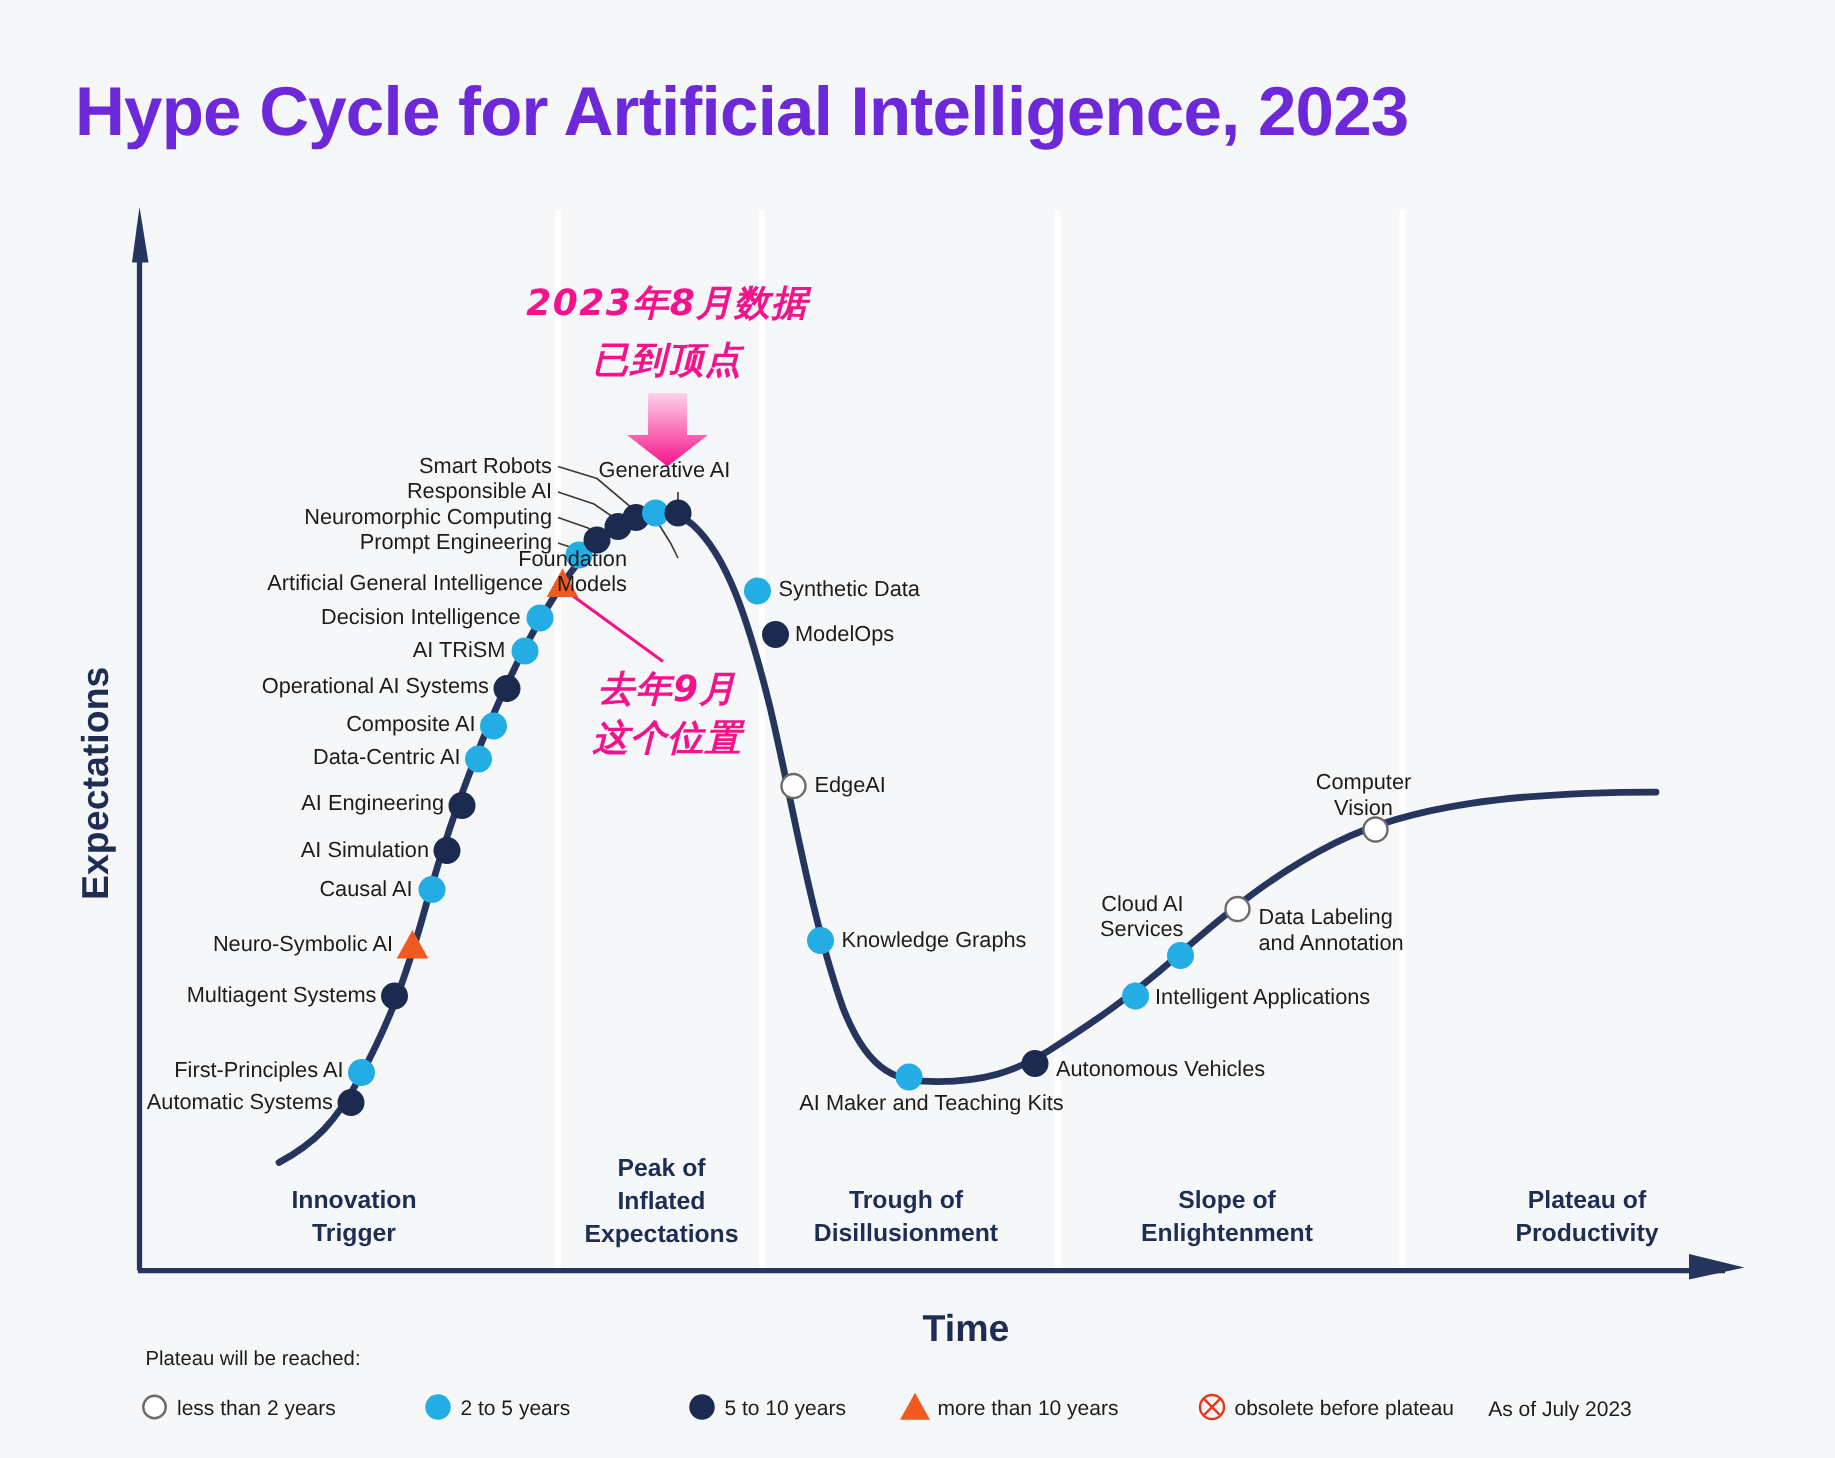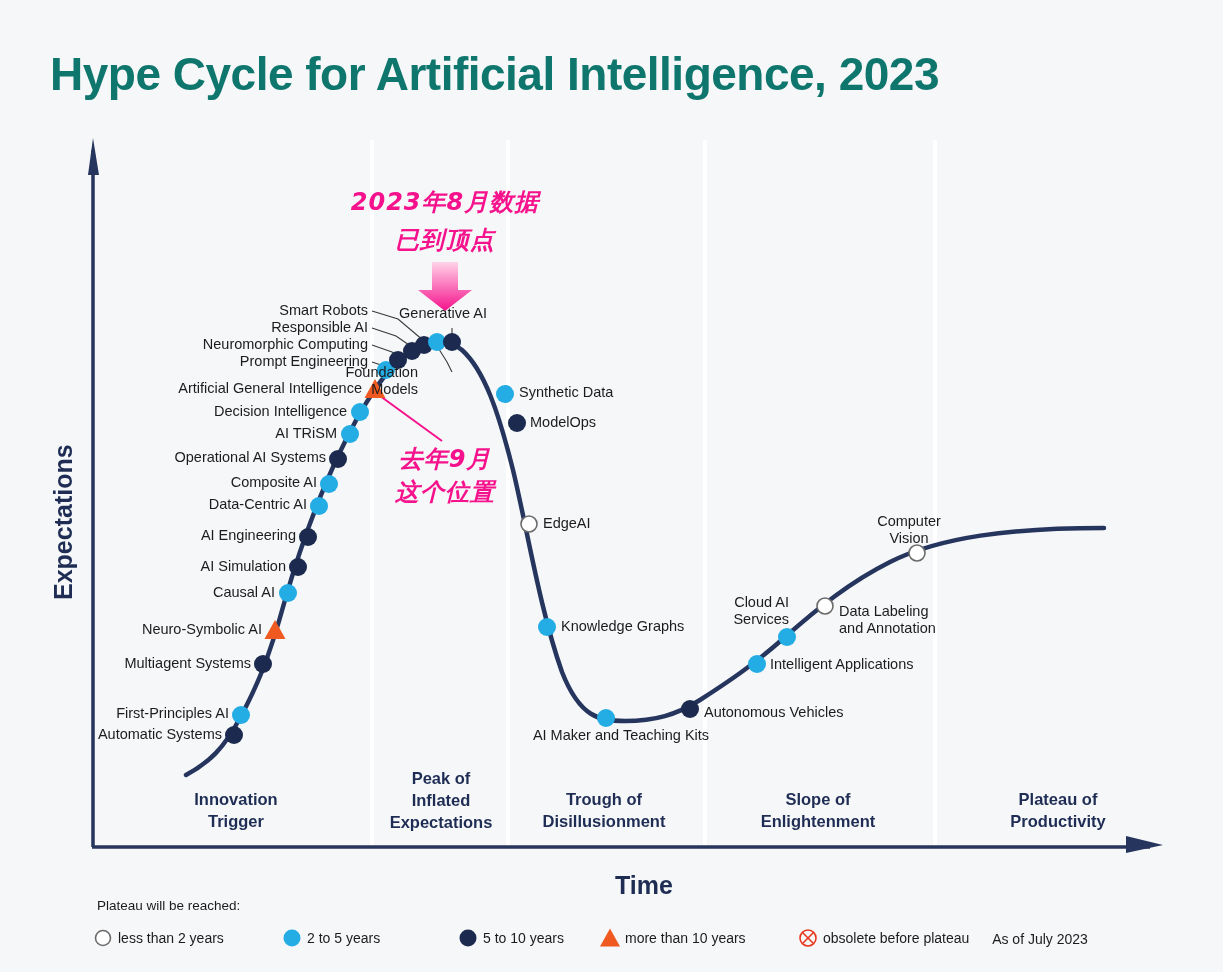--- a/index.html
+++ b/index.html
@@ -8,21 +8,21 @@
     background:#f5f7f8;
     font-family:"Liberation Sans",sans-serif;
     color:#1b2a4e;
     overflow:hidden;
     position:relative;
   }
   #page-title{
     position:absolute;left:50px;top:47px;
     font-size:46px;font-weight:bold;
     letter-spacing:-0.5px;
-    color:#0f766e;
+    color:#6d28d9;
     white-space:nowrap;
   }
   #chart-svg{position:absolute;left:0;top:0;}
   .lbl{
     font-family:"Liberation Sans",sans-serif;
     font-size:14.5px;
     fill:#1c1c1c;
   }
   .lbl-phase{
     font-family:"Liberation Sans",sans-serif;

